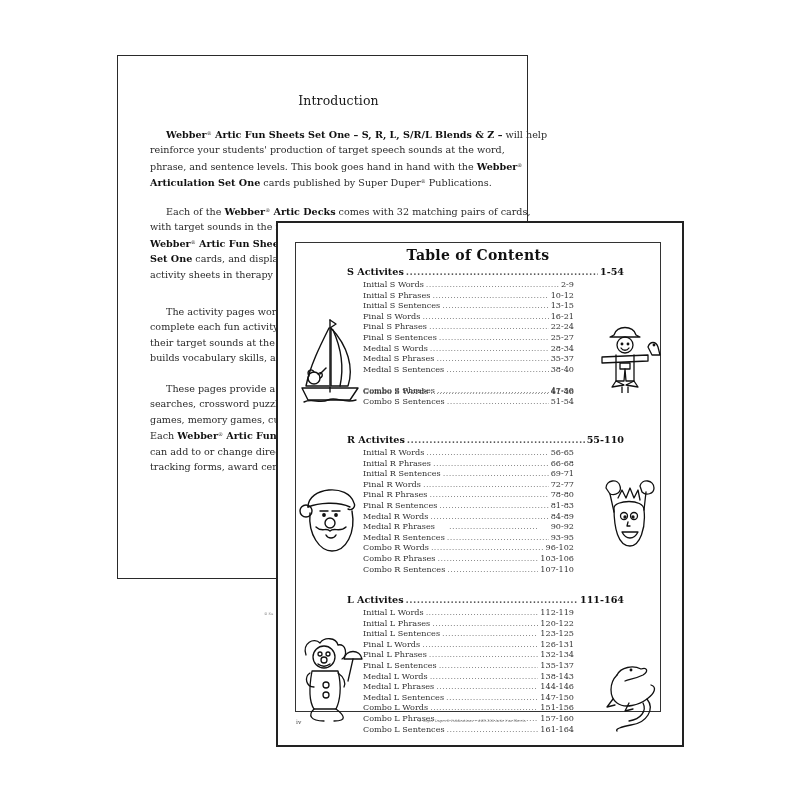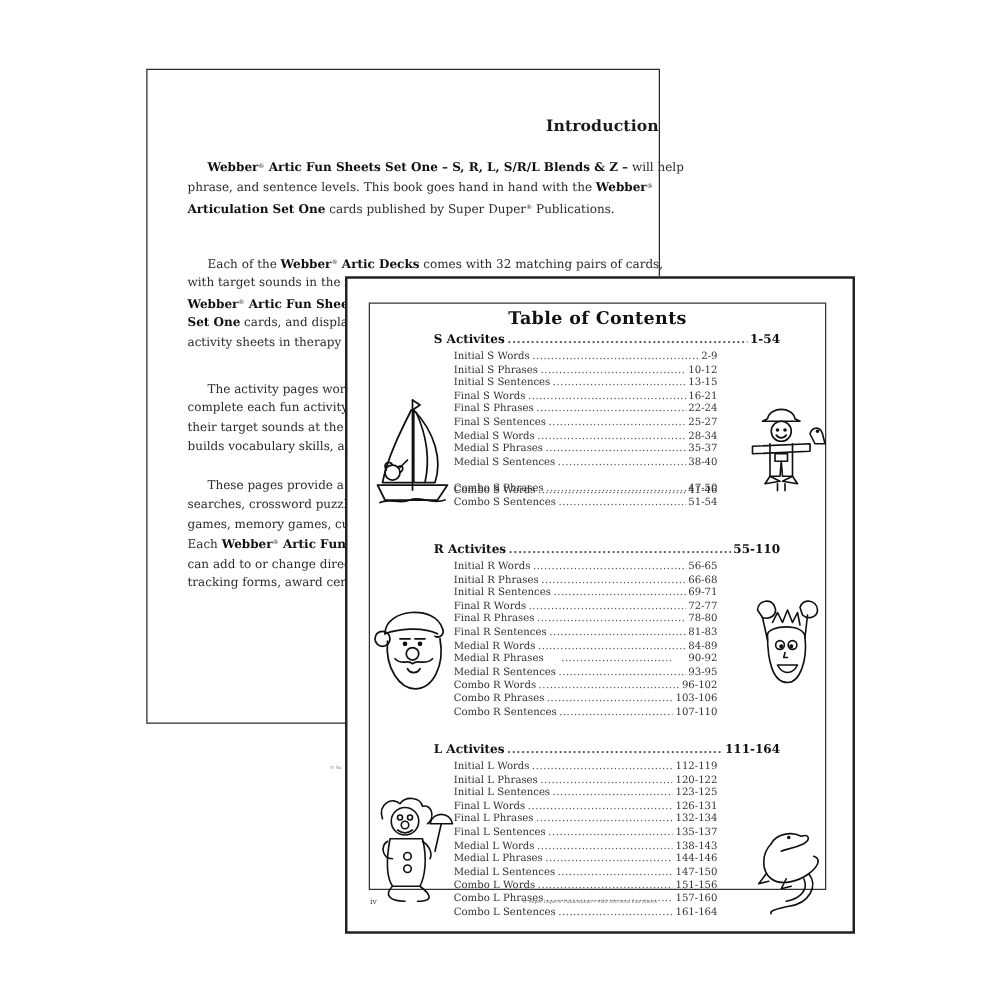--- a/index.html
+++ b/index.html
@@ -6,22 +6,22 @@
     body {
       width: 800px; height: 800px; background: #ffffff; position: relative; overflow: hidden;
       font-family: "DejaVu Serif", "Liberation Serif", serif; color: #1a1a1a;
     }
     
     .page-back {
       position: absolute; left: 117px; top: 55px; width: 411px; height: 524px;
       background: #fff; border: 1.5px solid #2a2a2a; box-sizing: border-box;
     }
     .intro-title {
-      position: absolute; left: 0; width: 100%; top: 37px; text-align: right;
-      font-weight: bold; font-size: 12.5px; letter-spacing: 0.1px;
+      position: absolute; left: 16px; width: 100%; top: 37px; text-align: center;
+      font-weight: normal; font-size: 12.5px; letter-spacing: 0.1px;
     }
     .intro-para {
       position: absolute; left: 32px; width: 372px;
       font-size: 9.6px; line-height: 15.4px; color: #2a2a2a; white-space: nowrap;
     }
     .intro-para .ln { display: block; }
     .intro-para .ln.indent { padding-left: 16px; }
     .intro-para b { color: #111; }
     .back-footer {
       position: absolute; left: 146px; top: 556px; font-size: 3.5px; color: #777;
@@ -68,20 +68,21 @@
     svg { display: block; }
   </style>
 </head>
 <body>
 
 <div class="page-back">
   <div class="intro-title">Introduction</div>
   <div id="intro-body">
       <div class="intro-para" style="top: 70px;">
         <span class="ln indent"><b>Webber</b><sup class="reg">®</sup><b> Artic Fun Sheets Set One – S, R, L, S/R/L Blends &amp; Z –</b><span> will help</span></span>
+        <span class="ln"><span>reinforce your students' production of target speech sounds at the word,</span></span>
         <span class="ln"><span>phrase, and sentence levels. This book goes hand in hand with the </span><b>Webber</b><sup class="reg">®</sup></span>
         <span class="ln"><b>Articulation Set One</b><span> cards published by Super Duper</span><sup class="reg">®</sup><span> Publications.</span></span>
       </div>
       <div class="intro-para" style="top: 147px;">
         <span class="ln indent"><span>Each of the </span><b>Webber</b><sup class="reg">®</sup><b> Artic Decks</b><span> comes with 32 matching pairs of cards,</span></span>
         <span class="ln"><span>with target sounds in the in</span></span>
         <span class="ln"><b>Webber</b><sup class="reg">®</sup><b> Artic Fun Sheets</b><span> u</span></span>
         <span class="ln"><b>Set One</b><span> cards, and display t</span></span>
         <span class="ln"><span>activity sheets in therapy or</span></span>
       </div>

